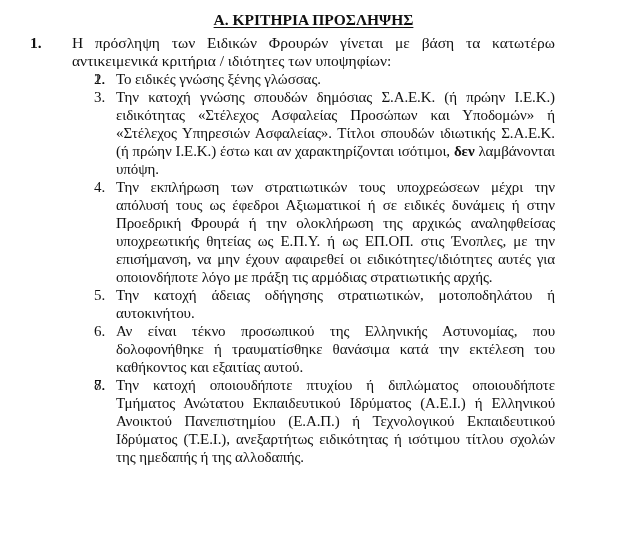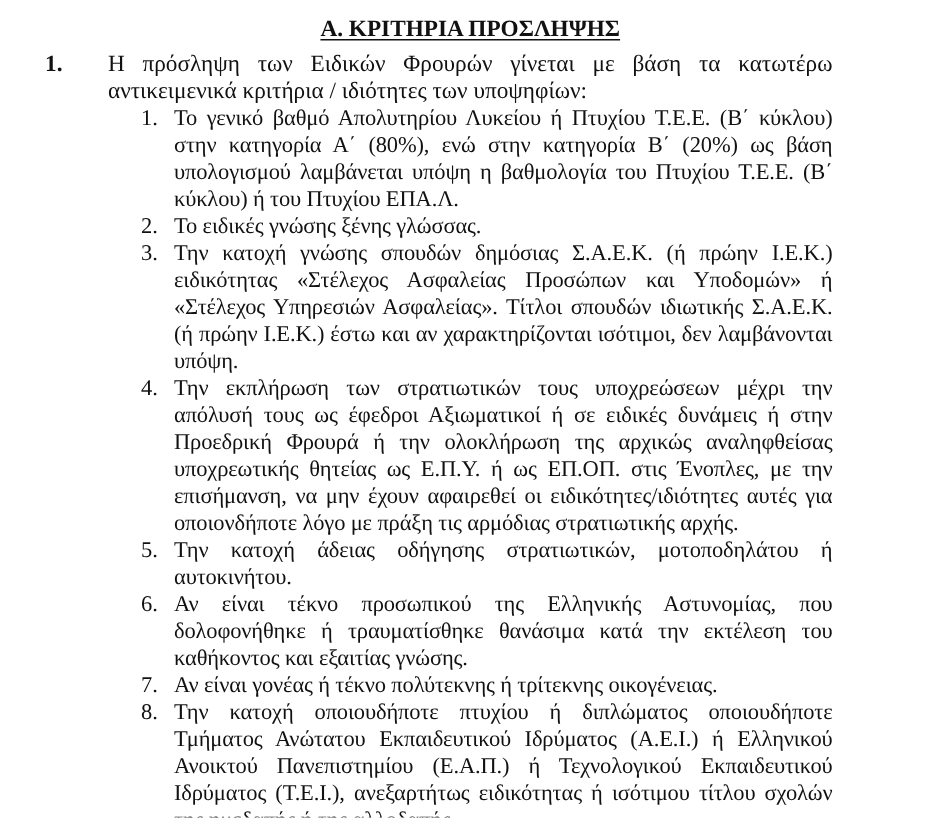--- a/index.html
+++ b/index.html
@@ -85,63 +85,61 @@
     .criterion-text {
       margin-left: 116px;
       width: 439px;
       font-size: 15px;
       line-height: 18px;
       text-align: justify;
       text-align-last: left;
       letter-spacing: -0.1px;
     }
     .criterion-text b {
-      font-weight: normal;
+      font-weight: bold;
     }
   </style>
 </head>
 <body>
 
 <div class="page">
   <div class="title">
     <span>Α. ΚΡΙΤΗΡΙΑ ΠΡΟΣΛΗΨΗΣ</span>
   </div>
 
   <div class="section">
     <div class="section-num">1.</div>
     <div class="section-intro">Η πρόσληψη των Ειδικών Φρουρών γίνεται με βάση τα κατωτέρω αντικειμενικά κριτήρια / ιδιότητες των υποψηφίων:</div>
 
     <ol class="criteria">
       <li class="criterion">
         <span class="criterion-num">1.</span>
-        <div class="criterion-text">Το γενικό βαθμό Απολυτηρίου Λυκείου ή Πτυχίου Τ.Ε.Ε. (Β΄ κύκλου) στην κατηγορία Α΄ (80%), ενώ στην κατηγορία Β΄ (20%) ως βάση υπολογισμού λαμβάνεται υπόψη η βαθμολογία του Πτυχίου Τ.Ε.Ε. (Β΄ κύκλου) ή του Πτυχίου ΕΠΑ.Λ.</div>
       </li>
       <li class="criterion">
         <span class="criterion-num">2.</span>
         <div class="criterion-text">Το ειδικές γνώσης ξένης γλώσσας.</div>
       </li>
       <li class="criterion">
         <span class="criterion-num">3.</span>
         <div class="criterion-text"><span>Την κατοχή γνώσης σπουδών δημόσιας Σ.Α.Ε.Κ. (ή πρώην Ι.Ε.Κ.) ειδικότητας «Στέλεχος Ασφαλείας Προσώπων και Υποδομών» ή «Στέλεχος Υπηρεσιών Ασφαλείας». Τίτλοι σπουδών ιδιωτικής Σ.Α.Ε.Κ. (ή πρώην Ι.Ε.Κ.) έστω και αν χαρακτηρίζονται ισότιμοι,</span> <b>δεν</b> <span>λαμβάνονται υπόψη.</span></div>
       </li>
       <li class="criterion">
         <span class="criterion-num">4.</span>
         <div class="criterion-text">Την εκπλήρωση των στρατιωτικών τους υποχρεώσεων μέχρι την απόλυσή τους ως έφεδροι Αξιωματικοί ή σε ειδικές δυνάμεις ή στην Προεδρική Φρουρά ή την ολοκλήρωση της αρχικώς αναληφθείσας υποχρεωτικής θητείας ως Ε.Π.Υ. ή ως ΕΠ.ΟΠ. στις Ένοπλες, με την επισήμανση, να μην έχουν αφαιρεθεί οι ειδικότητες/ιδιότητες αυτές για οποιονδήποτε λόγο με πράξη τις αρμόδιας στρατιωτικής αρχής.</div>
       </li>
       <li class="criterion">
         <span class="criterion-num">5.</span>
         <div class="criterion-text">Την κατοχή άδειας οδήγησης στρατιωτικών, μοτοποδηλάτου ή αυτοκινήτου.</div>
       </li>
       <li class="criterion">
         <span class="criterion-num">6.</span>
-        <div class="criterion-text">Αν είναι τέκνο προσωπικού της Ελληνικής Αστυνομίας, που δολοφονήθηκε ή τραυματίσθηκε θανάσιμα κατά την εκτέλεση του καθήκοντος και εξαιτίας γνώσης.</div>
+        <div class="criterion-text">Αν είναι τέκνο προσωπικού της Ελληνικής Αστυνομίας, που δολοφονήθηκε ή τραυματίσθηκε θανάσιμα κατά την εκτέλεση του καθήκοντος και εξαιτίας αυτού.</div>
       </li>
       <li class="criterion">
         <span class="criterion-num">7.</span>
-        <div class="criterion-text">Αν είναι γονέας ή τέκνο πολύτεκνης ή τρίτεκνης οικογένειας.</div>
       </li>
       <li class="criterion">
         <span class="criterion-num">8.</span>
         <div class="criterion-text">Την κατοχή οποιουδήποτε πτυχίου ή διπλώματος οποιουδήποτε Τμήματος Ανώτατου Εκπαιδευτικού Ιδρύματος (Α.Ε.Ι.) ή Ελληνικού Ανοικτού Πανεπιστημίου (Ε.Α.Π.) ή Τεχνολογικού Εκπαιδευτικού Ιδρύματος (Τ.Ε.Ι.), ανεξαρτήτως ειδικότητας ή ισότιμου τίτλου σχολών της ημεδαπής ή της αλλοδαπής.</div>
       </li>
     </ol>
   </div>
 </div>
 
 </body></html>

